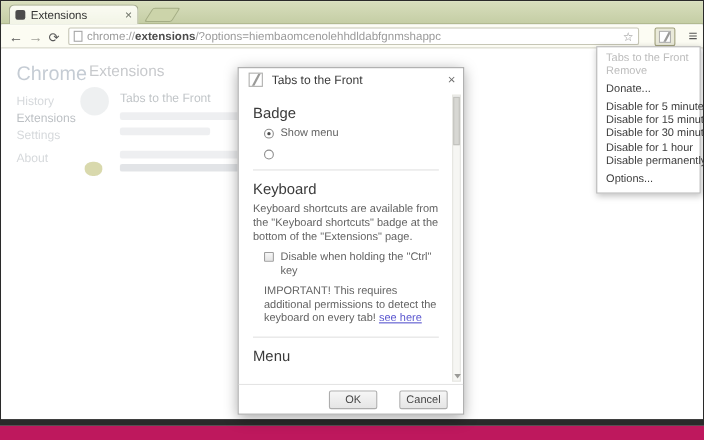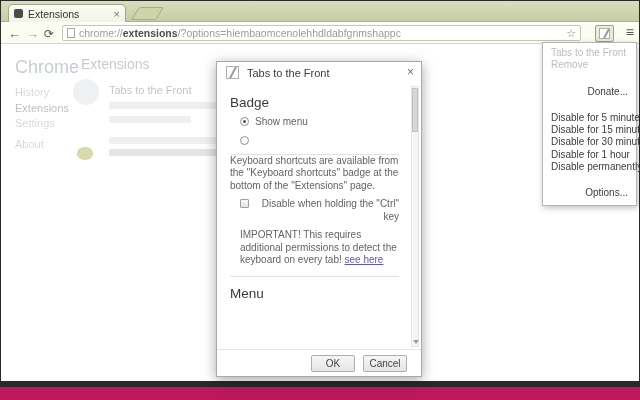--- a/index.html
+++ b/index.html
@@ -60,45 +60,45 @@
   
   .dialog { position:absolute; left:215px; top:60px; width:206px; height:316px; background:#fff;
             border:1px solid #a9a9a9; box-shadow:0 3px 12px rgba(0,0,0,.35); }
   .dlg-head { position:absolute; left:0; top:0; right:0; height:22px; }
   .dlg-title { position:absolute; left:30px; top:5px; font-size:11px; color:#3b3b3b; }
   .dlg-icon { position:absolute; left:9px; top:4px; }
   .dlg-close { position:absolute; right:7px; top:3px; font-size:12px; color:#6e6e6e; }
   .dlg-body { position:absolute; left:0; top:22px; right:0; bottom:27px; padding:2px 22px 0 13px; overflow:hidden; }
   .dlg-body h2 { font-size:13.5px; font-weight:400; color:#3a3a3a; margin:9px 0 6px; }
   .small { font-size:10px; color:#636363; line-height:12.5px; }
-  .row { margin:6px 0 6px 10px; display:flex; align-items:flex-start;text-align:right; }
+  .row { margin:6px 0 6px 10px; display:flex; align-items:flex-start; }
   .cbx { width:9px; height:9px; border:1px solid #9e9e9e; background:linear-gradient(#f7f7f7,#e4e4e4);
          border-radius:1px; margin:1px 6px 0 0; flex:none; }
   .rad { width:9px; height:9px; border:1px solid #8f8f8f; border-radius:50%; background:#fff;
          margin:1px 6px 0 0; flex:none; position:relative; }
   .rad.checked::after { content:""; position:absolute; left:2px; top:2px; width:3px; height:3px;
          border-radius:50%; background:#4c4c4c; }
   .hr { border-top:1px solid #e2e2e2; margin:9px 0 0; }
   .imp { margin:2px 0 4px 10px; }
   .lnk { color:#5b57cf; text-decoration:underline; }
   .dlg-foot { position:absolute; left:0; right:0; bottom:0; height:27px; border-top:1px solid #e4e4e4;
-              display:flex; align-items:center; justify-content:flex-end; padding-right:14px; gap:8px; }
+              display:flex; align-items:center; justify-content:flex-end; padding-right:14px; gap:20px; }
   .btn { min-width:44px; height:17px; font-size:10px; color:#454545; background:linear-gradient(#f6f6f6,#e5e5e5);
          border:1px solid #adadad; border-radius:2px; font-family:"Liberation Sans",sans-serif; }
   .sbar { position:absolute; right:2px; top:24px; bottom:29px; width:8px; background:#f6f6f3; border:1px solid #e5e5e1; }
   .sthumb { position:absolute; left:0; top:1px; width:6px; height:44px; background:#d7d7d3; border:1px solid #c1c1bd; }
   .sarrow { position:absolute; left:1px; bottom:2px; width:0; height:0;
             border-left:3px solid transparent; border-right:3px solid transparent; border-top:4px solid #9a9a97; }
 
   
   .bmenu { position:absolute; left:541px; top:41px; width:95px; background:#fff;
            border:1px solid #b6b6b6; box-shadow:1px 2px 6px rgba(0,0,0,.25); padding:4px 0 5px; }
   .bmenu .mi { font-size:10px; line-height:12.3px; padding:0 8px; color:#3c3c3c; white-space:nowrap; }
   .bmenu .mi.dis { color:#bcbcbc; }
-  .bmenu .gap { margin-top:14px;text-align:right; }
+  .bmenu .gap { margin-top:4px; }
 </style>
 </head>
 <body>
 
 <div id="stage">
   <div class="window">
 
     <div class="tabstrip">
       <div class="tab">
         <span class="favicon"></span>
@@ -154,20 +154,21 @@
         <h2>Badge</h2>
         <div class="row">
           <span class="rad checked"></span>
           <span class="small">Show menu</span>
         </div>
         <div class="row">
           <span class="rad"></span>
         </div>
         <div class="hr"></div>
 
+        <h2>Keyboard</h2>
         <div class="small">Keyboard shortcuts are available from the "Keyboard shortcuts" badge at the bottom of the "Extensions" page.</div>
         <div class="row">
           <span class="cbx"></span>
           <span class="small">Disable when holding the "Ctrl" key</span>
         </div>
         <div class="small imp">
           <span>IMPORTANT! This requires additional permissions to detect the keyboard on every tab!</span>
           <span class="lnk">see here</span>
         </div>
         <div class="hr"></div>

